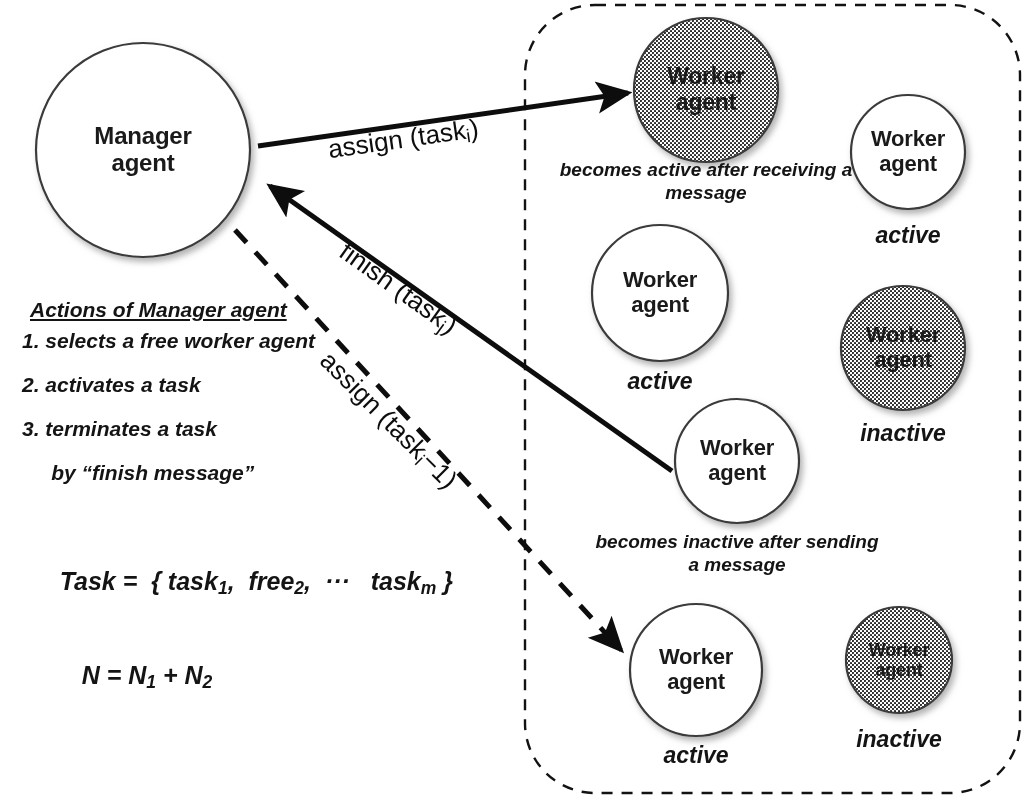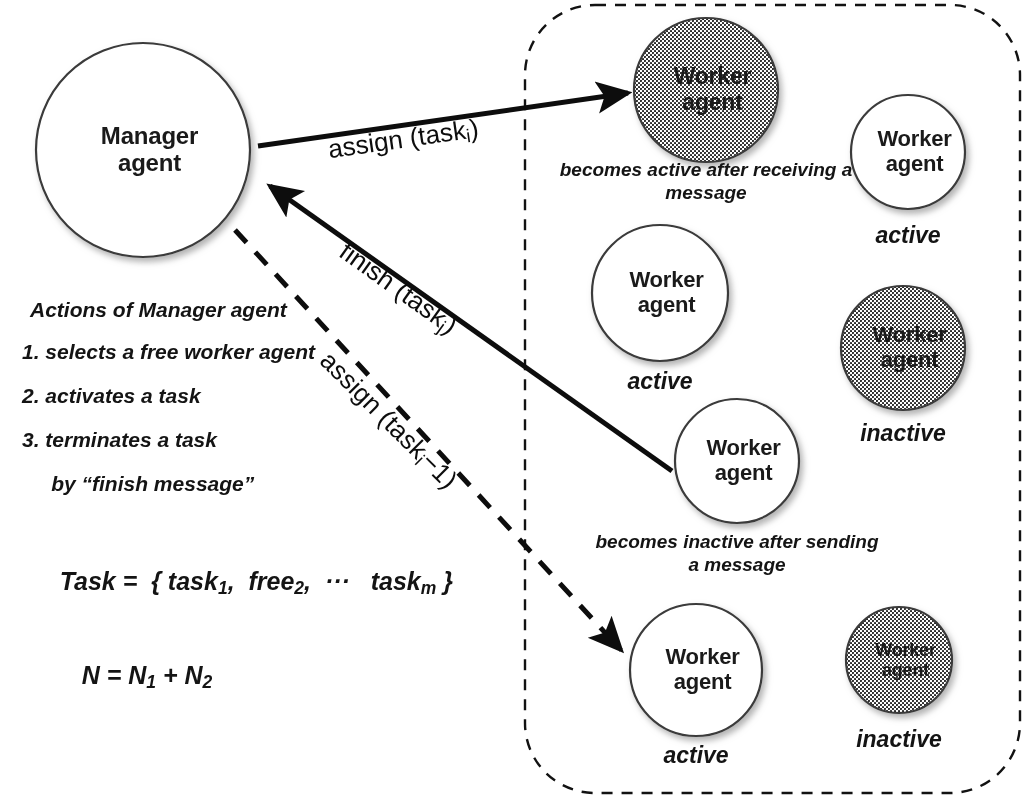--- a/index.html
+++ b/index.html
@@ -28,21 +28,20 @@
   }
   .node-label {
     position: absolute;
     text-align: center;
     font-weight: bold;
     color: #1a1a1a;
     line-height: 1.12;
     white-space: pre;
     transform: translate(-50%, -50%);
     letter-spacing: -0.2px;
-    padding-left: 13px;
   }
   .state-label {
     position: absolute;
     font-style: italic;
     font-weight: bold;
     text-align: left;
     transform: translateX(-50%);
     white-space: pre;
     color: #141414;
   }
@@ -66,20 +65,21 @@
     font-size: 0.72em;
     vertical-align: -0.22em;
   }
   .panel {
     position: absolute;
     font-style: italic;
     font-weight: bold;
     color: #141414;
   }
   .panel-title {
+    text-decoration: underline;
     white-space: pre;
   }
   .panel-line {
     white-space: pre;
     margin-top: 20px;
   }
   sub.sml {
     font-size: 0.7em;
     vertical-align: -0.25em;
   }
@@ -163,21 +163,21 @@
   <div class="edge-label" style="left:346px; top:194px; font-size:26px; transform:rotate(35.5deg);">
     <span>finish (task</span><sub>j</sub><span>)</span>
   </div>
 
   <div class="edge-label" style="left:337px; top:303px; font-size:26px; transform:rotate(45deg);">
     <span>assign (task</span><sub>i</sub><span>−1)</span>
   </div>
 
   <div class="panel" style="left:22px; top:298px; font-size:21px;">
     <div class="panel-title" style="margin-left:8px;">Actions of Manager agent</div>
-    <div class="panel-line" style="margin-top:18px;">1. selects a free worker agent</div>
+    <div class="panel-line" style="margin-top:7px;">1. selects a free worker agent</div>
     <div class="panel-line">2. activates a task</div>
     <div class="panel-line">3. terminates a task</div>
     <div class="panel-line">     by “finish message”</div>
   </div>
 
   <div class="panel" style="left:18px; top:518px; font-size:25px;">
 
     <div class="panel-line">
       <span>Task =  { task</span><sub class="sml">1</sub><span>,  free</span><sub class="sml">2</sub><span>,  ···   task</span><sub class="sml">m</sub><span> }</span>
     </div>

